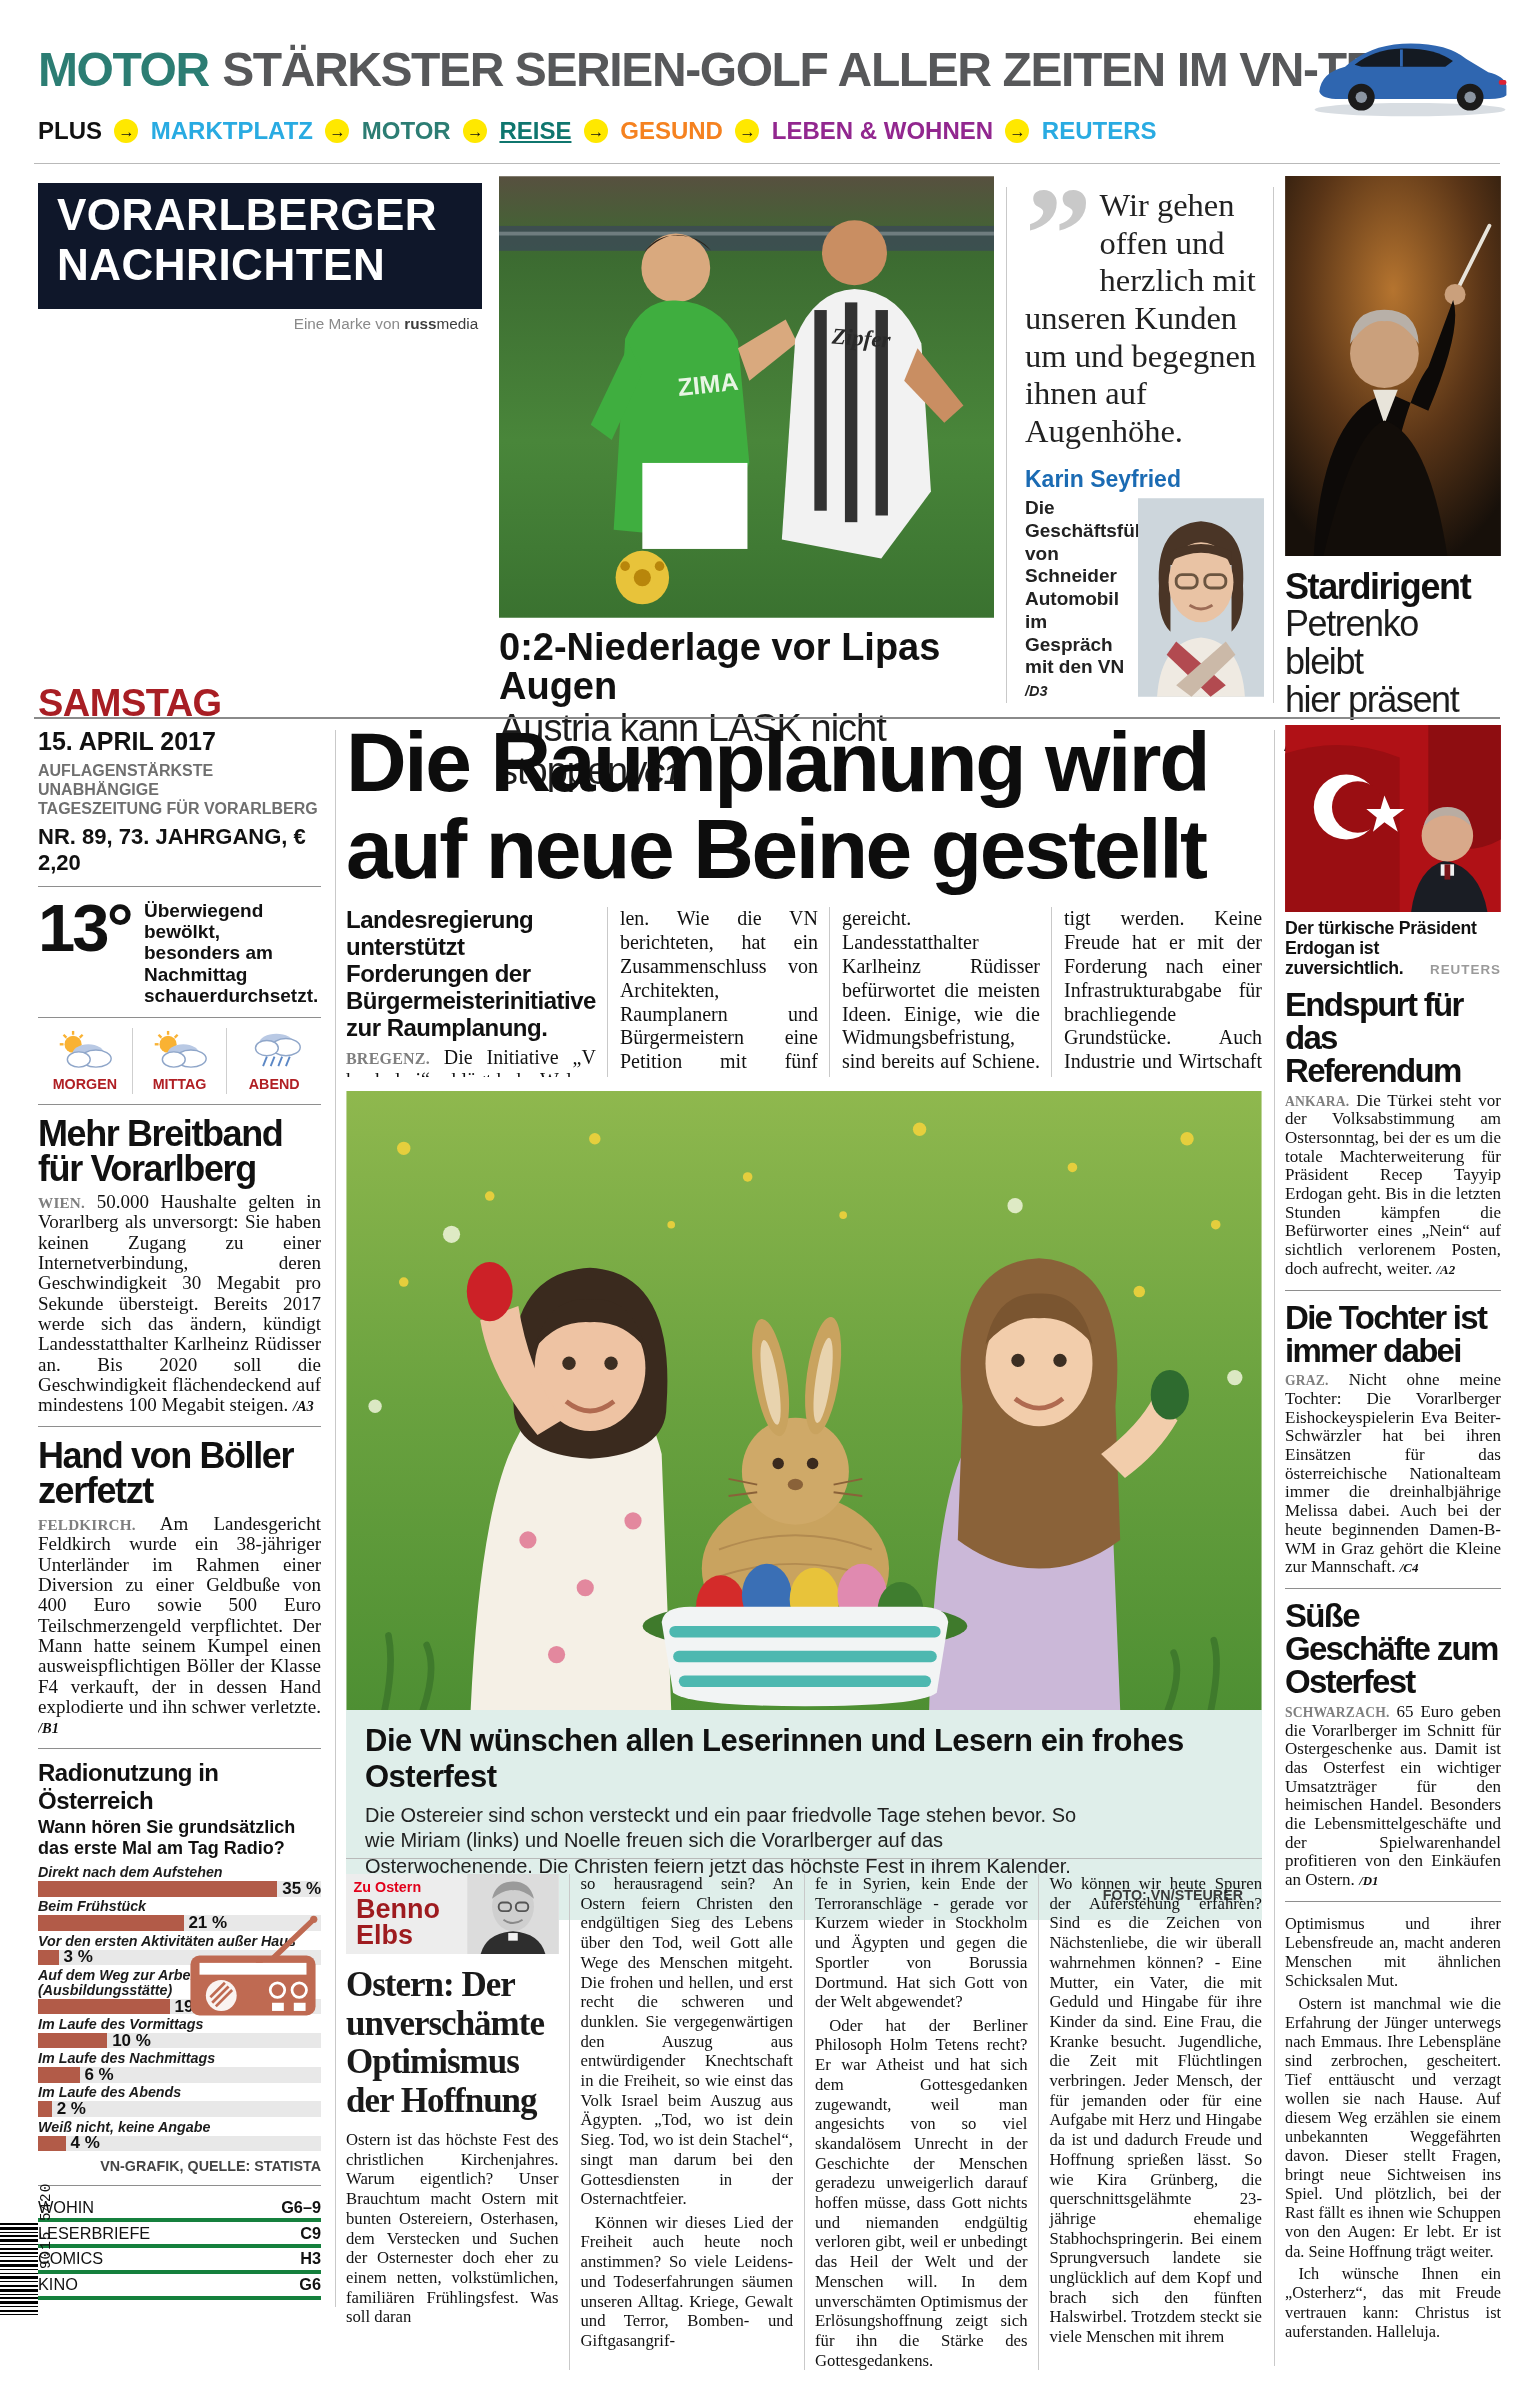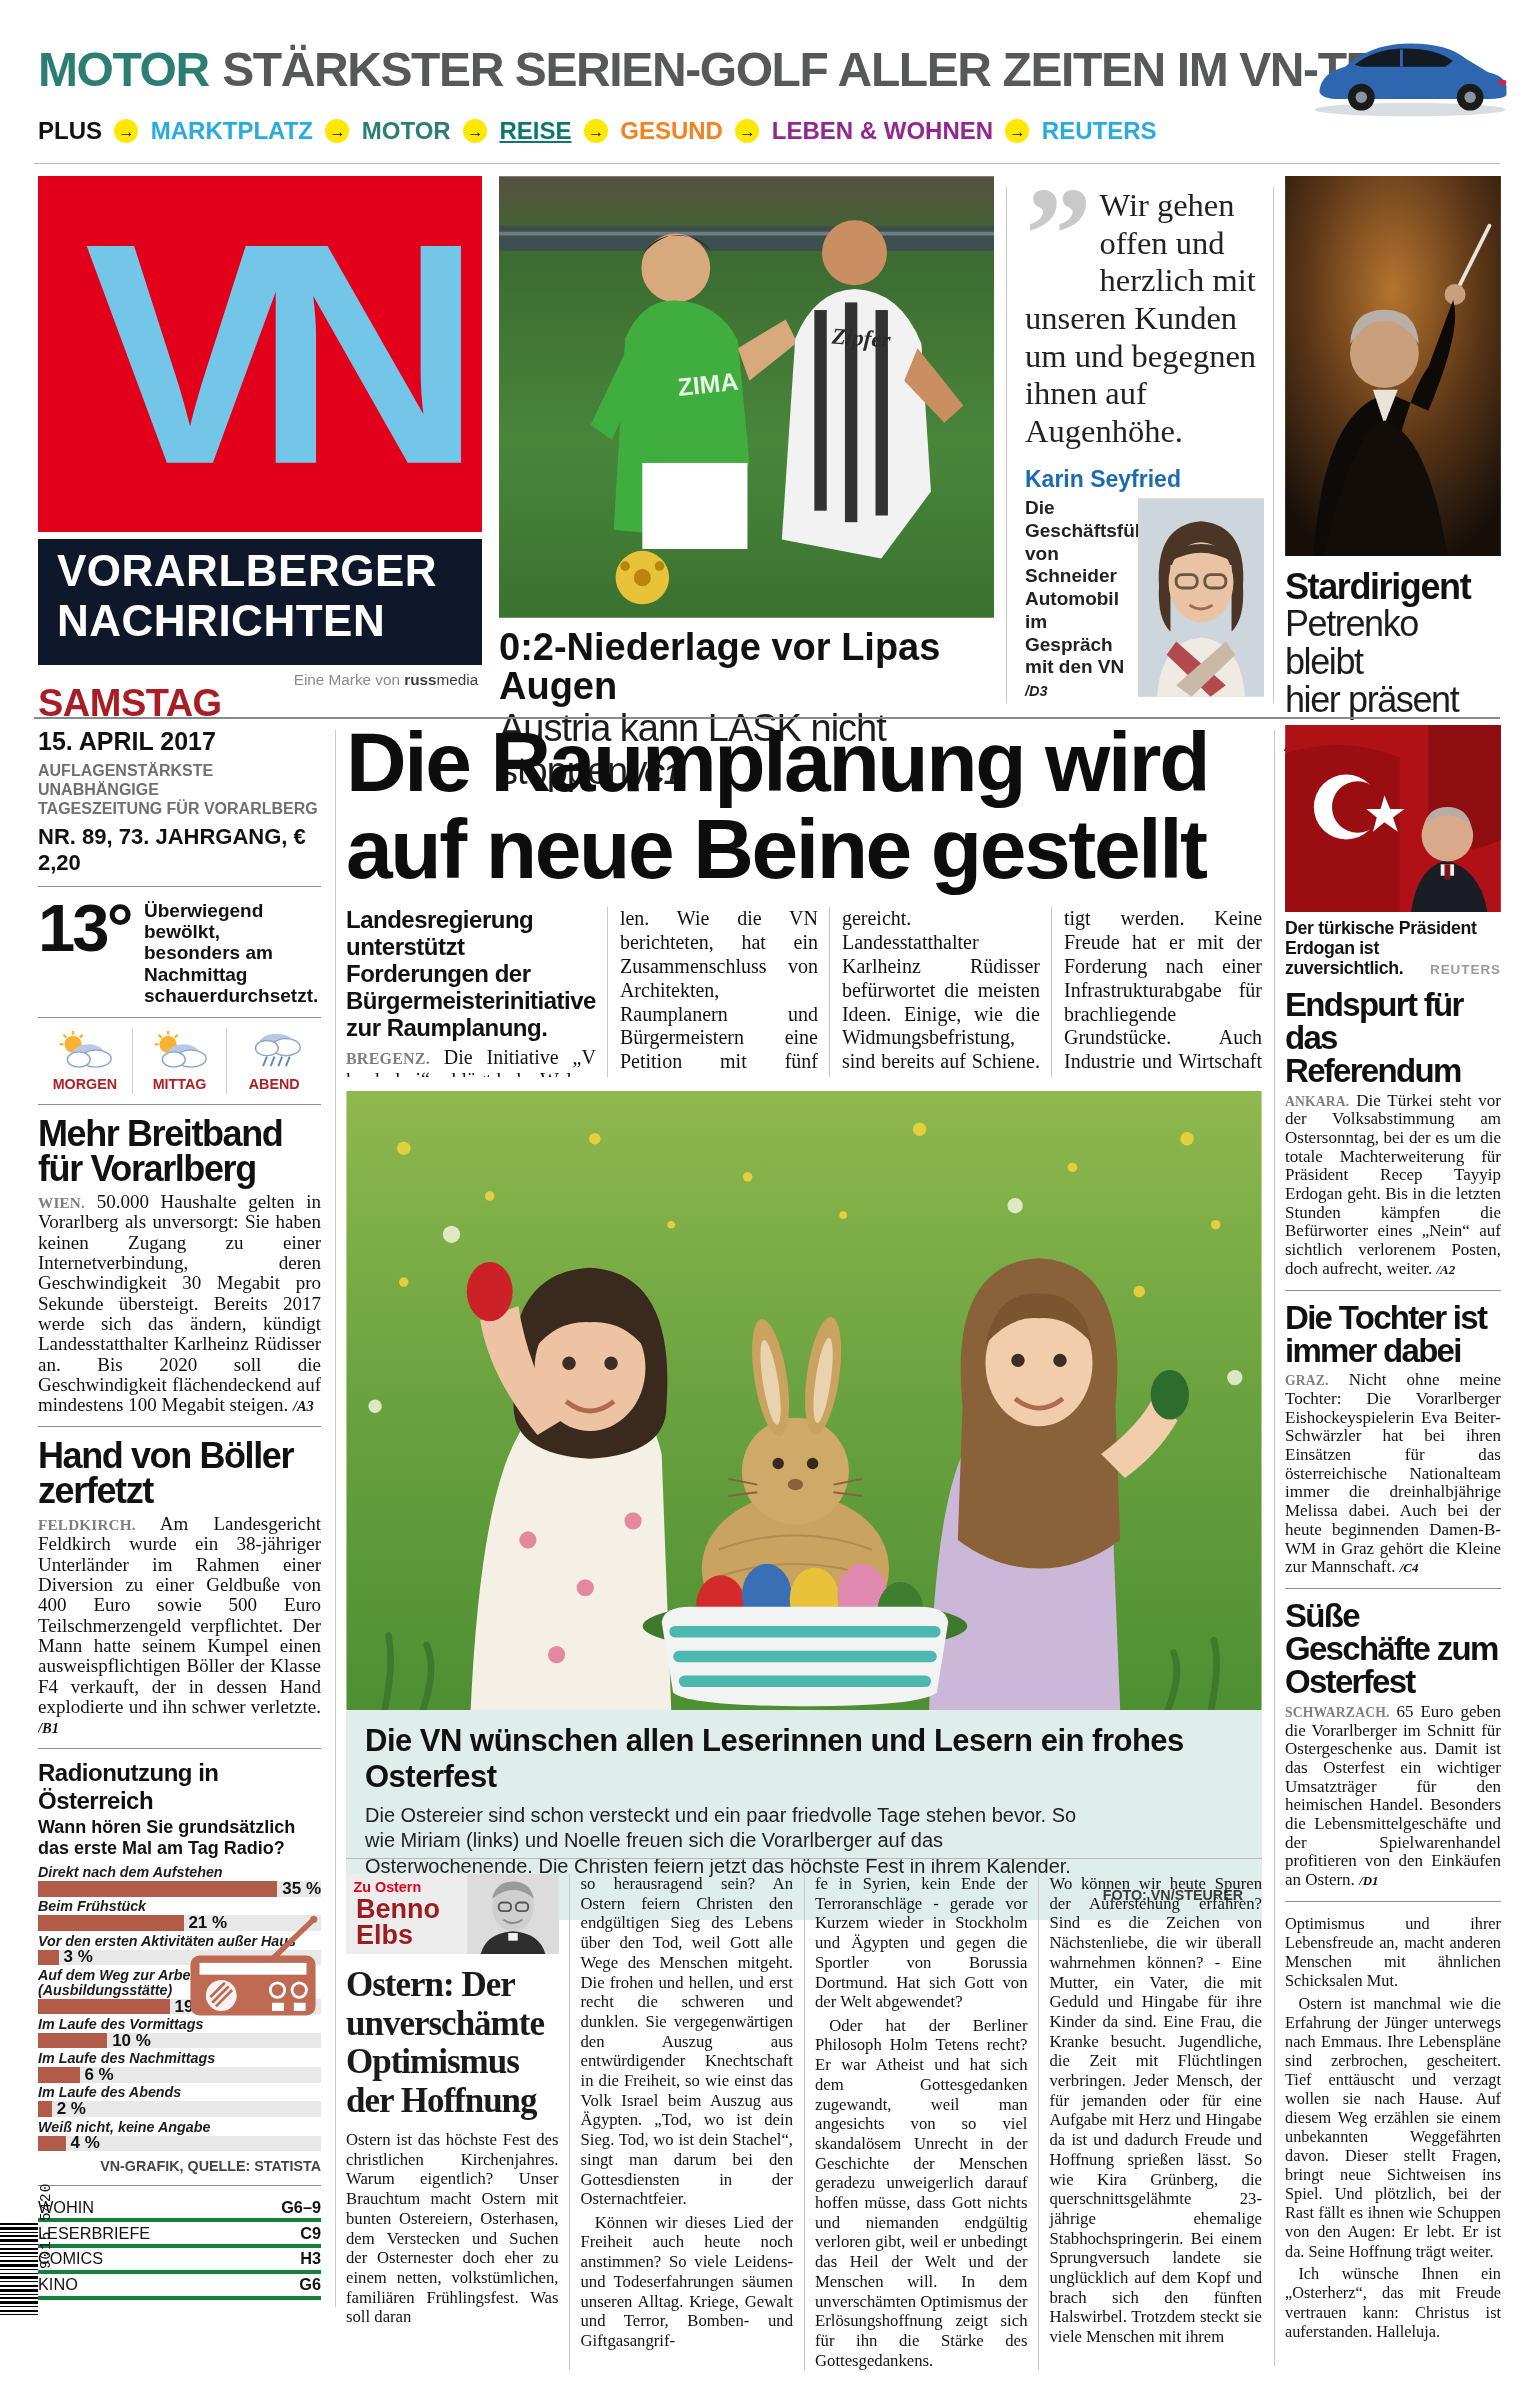--- a/index.html
+++ b/index.html
@@ -160,25 +160,20 @@
     <span class="arr">→</span>
       <span style="color: rgb(245, 130, 32);">GESUND</span>
     <span class="arr">→</span>
       <span style="color: rgb(146, 39, 143);">LEBEN &amp; WOHNEN</span>
     <span class="arr">→</span>
       <span style="color: rgb(41, 171, 226);">REUTERS</span>
   </div>
   <div class="rule" style="left:34px;top:163px;width:1466px;"></div>
 
   <div class="abs" id="masthead">
-    <div id="vn-logo">
-      <svg width="444" height="356" viewBox="0 0 465 372">
-        <text x="236" y="300" text-anchor="middle" font-family="Liberation Sans, DejaVu Sans, sans-serif" font-size="330" font-weight="900" letter-spacing="-42" fill="#73c6e8">VN</text>
-      </svg>
-    </div>
     <div id="vn-titlebox">
       <div>VORARLBERGER</div>
       <div>NACHRICHTEN</div>
     </div>
     <div id="vn-tagline">
       <span>Eine Marke von</span>
       <b>russ</b><span class="med">media</span>
     </div>
   </div>
 

